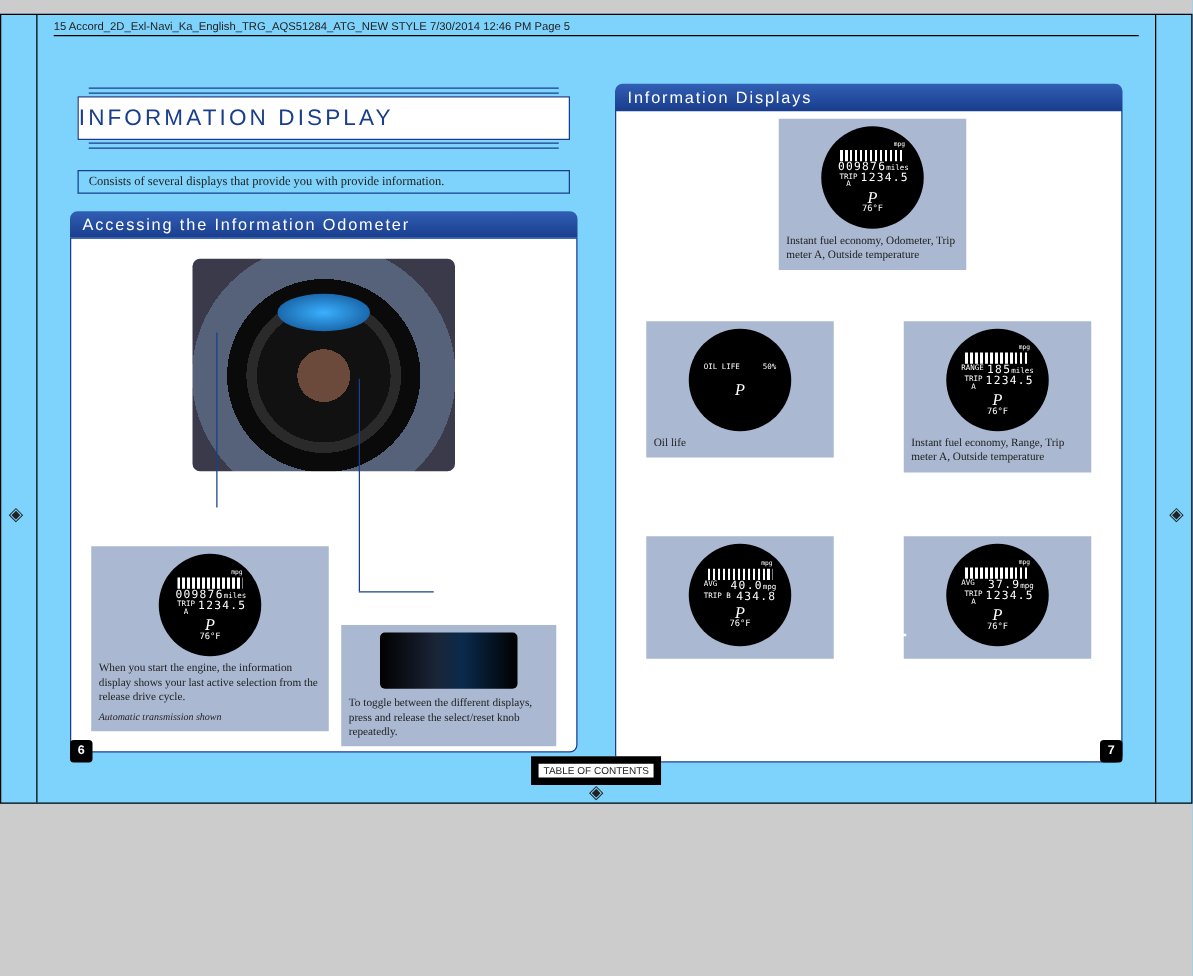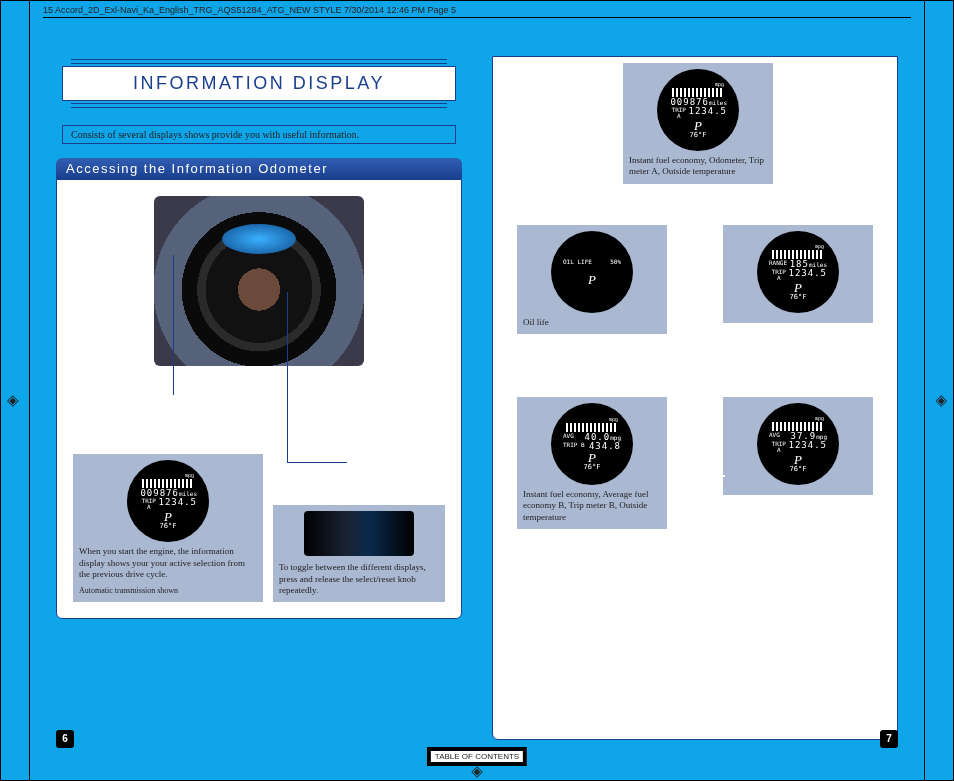--- a/index.html
+++ b/index.html
@@ -1,47 +1,47 @@
 <!DOCTYPE html>
 <html><head>
 <meta charset="utf-8">
 <style>
   body{margin:0;background:#ccc;font-family:Georgia,serif;color:#222}
-  .page{width:954px;height:781px;margin:0 auto;background:#0ea5e9;border:1px solid #000;position:relative;box-sizing:border-box}
+  .page{width:954px;height:632px;margin:11px auto;background:#7dd3fc;border:1px solid #000;position:relative;box-sizing:border-box}
   .crop{position:absolute;top:0;bottom:0;border-left:1px solid #000}
   .crop.l{left:28px}.crop.r{right:28px}
   .slug{position:absolute;top:2px;left:42px;right:42px;border-bottom:1px solid #000;font:9px Helvetica,Arial,sans-serif;padding:2px 0}
   .reg{position:absolute;font:15px sans-serif}
   .reg.l{left:6px;top:390px}.reg.r{right:6px;top:390px}
   .spread{position:absolute;top:55px;left:55px;right:55px;bottom:40px;display:flex;gap:30px}
   .col{flex:1;display:flex;flex-direction:column}
 
   
   .titlebar{background:linear-gradient(#315fb4,#1a3e8e);color:#fff;border-radius:6px 6px 0 0;padding:3px 10px;font:13px 'Arial Narrow',sans-serif;letter-spacing:1.5px}
   .panel{border:1px solid #1a3e8e;border-radius:0 0 6px 6px;padding:10px;background:#fff;font-size:10px;position:relative}
 
   
-  .mainhead{border:1px solid #1a3e8e;color:#1a3e8e;text-align:center;letter-spacing:2.5px;font:18px 'Arial Narrow',sans-serif;padding:6px 0;position:relative;background:#fff}
+  .mainhead{border:1px solid #1a3e8e;color:#1a3e8e;text-align:left;letter-spacing:2.5px;font:18px 'Arial Narrow',sans-serif;padding:6px 0;position:relative;background:#fff}
   .mainhead::before,.mainhead::after{content:"";display:block;height:3px;border-top:1px solid #1a3e8e;border-bottom:1px solid #1a3e8e;position:absolute;width:96%;left:2%}
   .mainhead::before{top:-8px}.mainhead::after{bottom:-8px}
   .introbox{border:1px solid #1a3e8e;margin:14px 0;padding:3px 8px;font-size:10px}
 
   
   .callout{background:#aab8d2;padding:6px;font-size:9px;line-height:1.25}
-  .fn{font-size:8px;margin-top:6px}
+  .fn{font-style:italic;font-size:8px;margin-top:6px}
 
   
   .wheel{width:210px;height:170px;margin:6px auto 14px;background:radial-gradient(circle at 50% 55%,#6b4a3b 0 15%,#111 15% 38%,#2a2a2a 38% 44%,#0a0a0a 44% 55%, #55627a 55% 75%, #3a3a4a 75% 100%);border-radius:6px;position:relative}
   .wheel::after{content:"";position:absolute;top:28px;left:68px;width:74px;height:30px;border-radius:50%;background:radial-gradient(#3ab0ff,#0e4b8a)}
   .knob{width:110px;height:45px;margin:0 auto 6px;background:linear-gradient(90deg,#000,#1a2436 40%,#0a2a4c 60%,#000);border-radius:4px}
 
   
   .leftpanel{height:418px}
   .call-left{position:absolute;left:16px;bottom:16px;width:178px}
-  .call-right{position:absolute;right:16px;bottom:16px;width:160px}
+  .call-right{position:absolute;right:16px;bottom:4px;width:160px}
   .line{position:absolute;background:#1a3e8e}
 
   
   .gauge{width:82px;height:82px;margin:0 auto 4px;border-radius:50%;background:radial-gradient(circle at 50% 50%,#000 0 82%,#2f3e5c 82% 100%);color:#fff;font:6px/1 monospace;text-align:center;display:flex;flex-direction:column;justify-content:center}
   .gauge .bars{height:9px;background:repeating-linear-gradient(90deg,#fff 0 2px,transparent 2px 4px);width:52px;margin:1px auto}
   .gauge .mpg{font-size:5px;text-align:right;padding-right:15px}
   .gauge .row{padding:0 12px;display:flex;justify-content:space-between}
   .gauge .big{font-size:9px;letter-spacing:1px}
   .gauge .P{font-style:italic;font-size:13px;font-family:serif}
   .gauge .temp{font-size:7px}
@@ -52,41 +52,41 @@
   .arrV{position:absolute;width:2px;background:#fff}
   .arrH{position:absolute;height:2px;background:#fff}
   .arrV::after,.arrV::before,.arrH::after,.arrH::before{content:"";position:absolute;width:0;height:0}
   .arrV.d::after{bottom:-5px;left:-3px;border:4px solid transparent;border-top:6px solid #fff}
   .arrV.u::before{top:-5px;left:-3px;border:4px solid transparent;border-bottom:6px solid #fff}
   .arrH.l::before{left:-5px;top:-3px;border:4px solid transparent;border-right:6px solid #fff}
 
   
   .pgnum{position:absolute;bottom:32px;width:18px;height:18px;background:#000;color:#fff;border-radius:3px;text-align:center;font:700 10px/18px Arial}
   .pgnum.l{left:55px}.pgnum.r{right:55px}
-  .toc{position:absolute;bottom:14px;left:50%;transform:translateX(-50%);border:4px solid #000000;font:8px Arial;padding:1px 4px;background:#fff}
+  .toc{position:absolute;bottom:14px;left:50%;transform:translateX(-50%);border:6px solid #000000;font:8px Arial;padding:1px 4px;background:#fff}
   .regb{position:absolute;bottom:0;left:50%;transform:translateX(-50%);font:15px sans-serif}
 </style>
 </head>
 <body>
 
 <div class="page">
   <div class="crop l"></div>
   <div class="crop r"></div>
   <div class="slug">15 Accord_2D_Exl-Navi_Ka_English_TRG_AQS51284_ATG_NEW STYLE  7/30/2014  12:46 PM  Page 5</div>
   <div class="reg l">◈</div>
   <div class="reg r">◈</div>
 
   <div class="spread">
 
     <div class="col">
       <div style="padding:0 6px">
         <div style="height:10px"></div>
         <div class="mainhead">INFORMATION DISPLAY</div>
         <div style="height:10px"></div>
-        <div class="introbox">Consists of several displays shows provide you with useful information.</div>
+        <div class="introbox">Consists of several displays that provide you with provide information.</div>
       </div>
 
       <div class="titlebar">Accessing the Information Odometer</div>
       <div class="panel leftpanel">
         <div class="wheel"></div>
 
         <div class="line" style="left:116px;top:75px;width:1px;height:140px"></div>
         <div class="line" style="left:230px;top:112px;width:1px;height:170px"></div>
         <div class="line" style="left:230px;top:282px;width:60px;height:1px"></div>
 
@@ -98,31 +98,32 @@
                 <span></span>
                 <span><span class="big">009876</span><span>miles</span></span>
               </div>
             <div class="row">
                 <span>TRIP A</span>
                 <span class="big">1234.5</span>
               </div>
             <div class="P">P</div>
             <div class="temp">76°F</div>
           </div>
-          <div>When you start the engine, the information display shows your your active selection from the previous drive cycle.</div>
+          <div>When you start the engine, the information display shows your last active selection from the release drive cycle.</div>
           <div class="fn">Automatic transmission shown</div>
         </div>
         <div class="call-right callout">
           <div class="knob"></div>
           <div>To toggle between the different displays, press and release the select/reset knob repeatedly.</div>
         </div>
       </div>
     </div>
 
     <div class="col">
+      <div class="titlebar">Information Displays</div>
       <div class="panel" style="flex:1;min-height:500px;background:#fff">
 
         <div class="diagbox" style="left:130px;top:6px">
           <div class="callout">
             <div class="gauge">
               <div class="mpg">mpg</div>
                 <div class="bars"></div>
               <div class="row">
                   <span></span>
                   <span><span class="big">009876</span><span>miles</span></span>
@@ -161,40 +162,40 @@
                   <span>RANGE</span>
                   <span><span class="big">185</span><span>miles</span></span>
                 </div>
               <div class="row">
                   <span>TRIP A</span>
                   <span class="big">1234.5</span>
                 </div>
               <div class="P">P</div>
                 <div class="temp">76°F</div>
             </div>
+            <div>Instant fuel economy, Range, Trip meter A, Outside temperature</div>
           </div>
         </div>
 
         <div class="diagbox" style="left:24px;top:340px">
           <div class="callout">
             <div class="gauge">
               <div class="mpg">mpg</div>
                 <div class="bars"></div>
               <div class="row">
                   <span>AVG</span>
                   <span><span class="big">40.0</span><span>mpg</span></span>
                 </div>
               <div class="row">
                   <span>TRIP B</span>
                   <span class="big">434.8</span>
                 </div>
               <div class="P">P</div>
                 <div class="temp">76°F</div>
             </div>
-            <div>Instant fuel economy, Average fuel economy B, Trip meter B, Outside temperature</div>
           </div>
         </div>
 
         <div class="diagbox" style="right:24px;top:340px">
           <div class="callout">
             <div class="gauge">
               <div class="mpg">mpg</div>
                 <div class="bars"></div>
               <div class="row">
                   <span>AVG</span>

